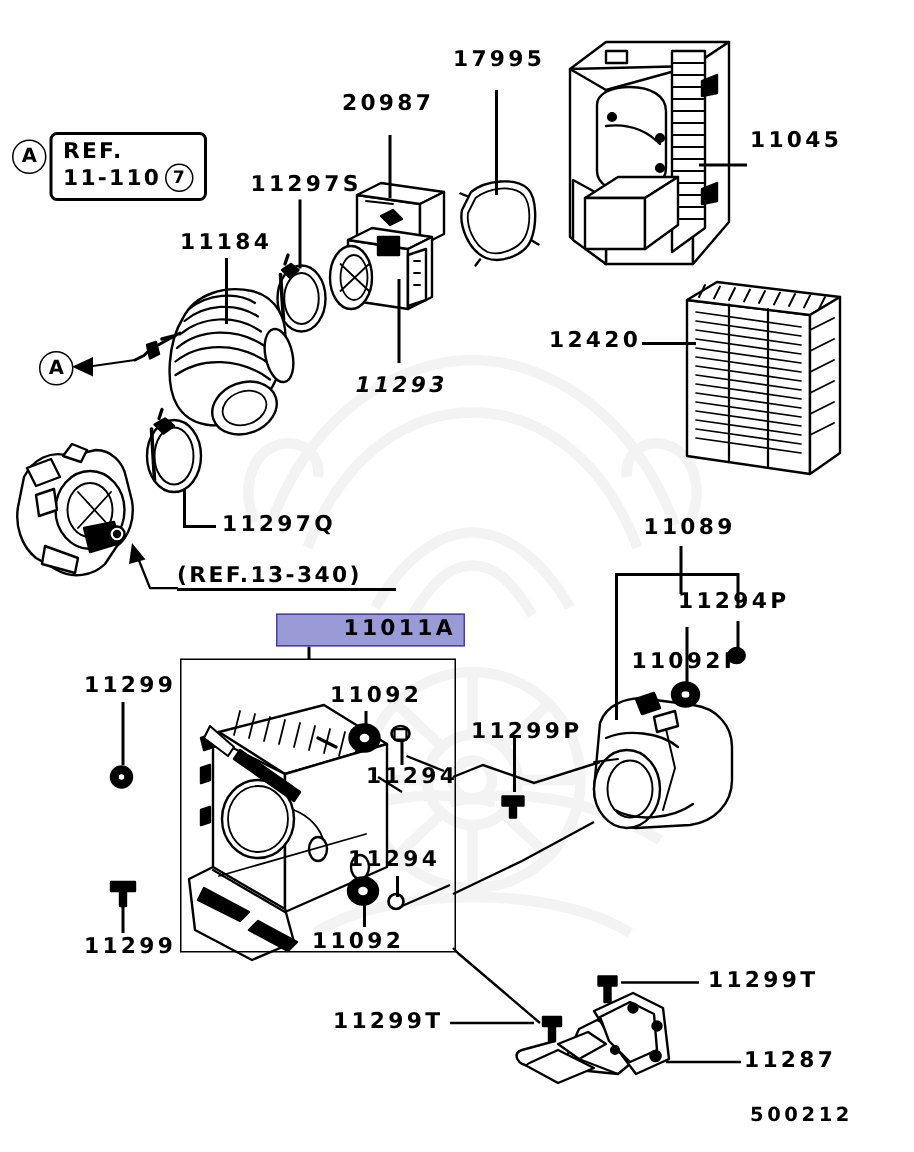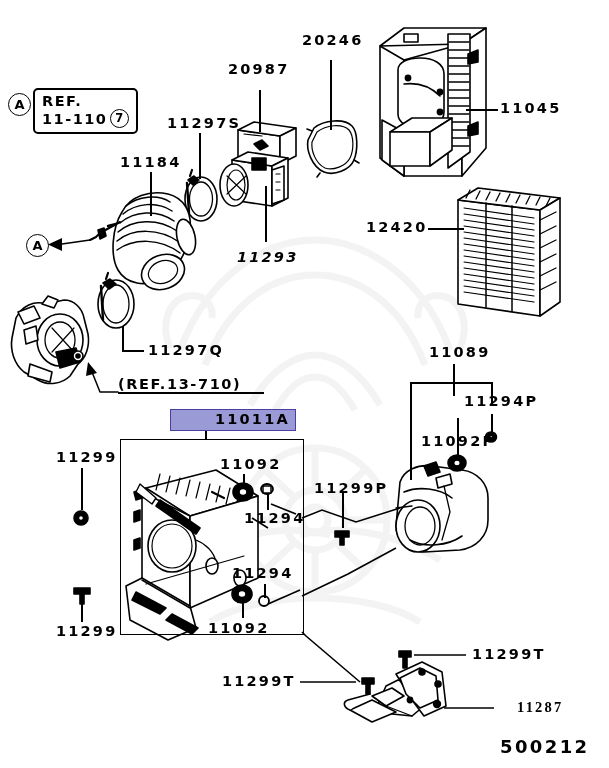--- a/index.html
+++ b/index.html
@@ -16,21 +16,21 @@
   
   .lbl{position:absolute;font-weight:700;font-size:14.5px;letter-spacing:2.2px;
        white-space:nowrap;line-height:1;color:#000;}
 
   
   .hl{position:absolute;background:#9a9ad6;border:1.5px solid #4a3f9e;
       padding:2px 5px 3px 5px;font-weight:700;font-size:14.5px;
       letter-spacing:2.2px;line-height:1;white-space:nowrap;color:#000;}
 
   
-  .dwg{position:absolute;font-weight:700;font-size:18px;letter-spacing:2.4px;}
+  .dwg{position:absolute;font-weight:700;font-size:13px;letter-spacing:2.4px;}
 
   
   .ln{position:absolute;background:#000;}
   .lnv{width:1.6px;}
   .lnh{height:1.6px;}
 
   
   .refbox{position:absolute;border:2px solid #000;border-radius:5px;
           background:#fff;padding:3px 7px 4px 7px;}
   .refbox .r1{font-weight:700;font-size:14.5px;letter-spacing:1.5px;line-height:1.12;}
@@ -428,43 +428,43 @@
       <span>11-110</span>
       <span class="circ inl">7</span>
     </div>
   </div>
 
   <div class="circ big" style="left:26px;top:234px;">
     <span>A</span>
   </div>
 
   <div class="lbl" style="left:228px;top:62px;">20987</div>
-  <div class="lbl" style="left:302px;top:33px;">20246</div>
-  <div class="lbl" style="left:500px;top:101px;">11045</div>
+  <div class="lbl" style="left:302px;top:33px;">17995</div>
+  <div class="lbl" style="left:500px;top:87px;">11045</div>
   <div class="lbl" style="left:167px;top:116px;">11297S</div>
   <div class="lbl" style="left:120px;top:155px;">11184</div>
   <div class="lbl" style="left:366px;top:220px;">12420</div>
   <div class="lbl" style="left:237px;top:250px;font-style:italic;">11293</div>
   <div class="lbl" style="left:148px;top:343px;">11297Q</div>
 
-  <div class="reftxt" style="left:118px;top:376px;">(REF.13-710)</div>
-
-  <div class="hl" style="left:170px;top:409px;padding-left:44px;">11011A</div>
+  <div class="reftxt" style="left:118px;top:376px;">(REF.13-340)</div>
+
+  <div class="hl" style="left:184px;top:409px;padding-left:44px;">11011A</div>
 
   <div class="lbl" style="left:429px;top:345px;">11089</div>
-  <div class="lbl" style="left:464px;top:394px;">11294P</div>
+  <div class="lbl" style="left:452px;top:394px;">11294P</div>
   <div class="lbl" style="left:421px;top:434px;">11092P</div>
 
   <div class="lbl" style="left:56px;top:450px;">11299</div>
   <div class="lbl" style="left:56px;top:624px;">11299</div>
   <div class="lbl" style="left:220px;top:457px;">11092</div>
   <div class="lbl" style="left:208px;top:621px;">11092</div>
   <div class="lbl" style="left:244px;top:511px;">11294</div>
   <div class="lbl" style="left:232px;top:566px;">11294</div>
   <div class="lbl" style="left:314px;top:481px;">11299P</div>
 
   <div class="lbl" style="left:472px;top:647px;">11299T</div>
   <div class="lbl" style="left:222px;top:674px;">11299T</div>
-  <div class="lbl" style="left:517px;top:700px;font-family:Liberation Serif, serif;">11287</div>
+  <div class="lbl" style="left:496px;top:700px;">11287</div>
 
   <div class="dwg" style="left:500px;top:736px;">500212</div>
 
 </div>
 
 </body></html>

